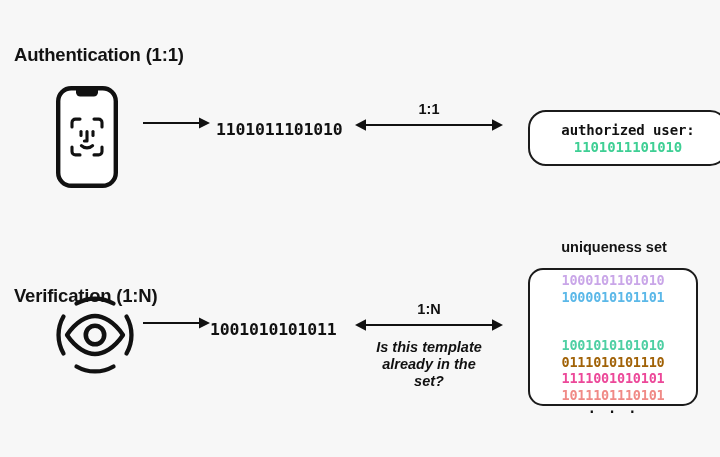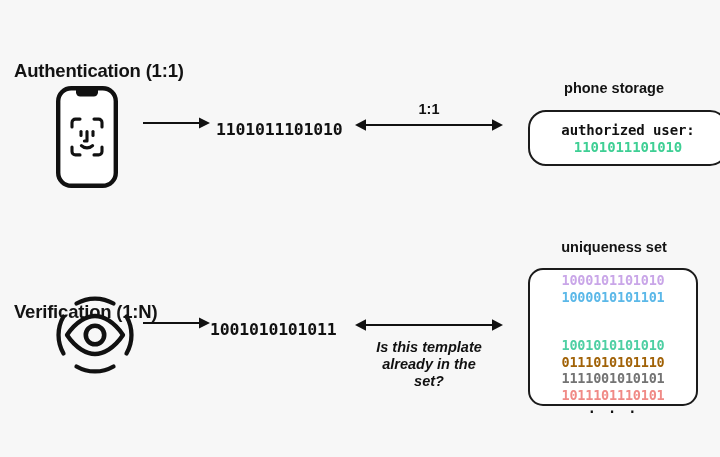--- a/index.html
+++ b/index.html
@@ -21,21 +21,20 @@
   }
 
   
   .section-title {
     position: absolute;
     font-size: 18.5px;
     font-weight: bold;
     letter-spacing: -0.2px;
     color: #131313;
     white-space: nowrap;
-    margin-top: 16px;
   }
   #title-auth { left: 14px; top: 44px; }
   #title-ver  { left: 14px; top: 285px; }
 
   
   .icon-box {
     position: absolute;
   }
   #phone-icon { left: 56px; top: 86px; }
   #eye-icon   { left: 48px; top: 288px; }
@@ -189,21 +188,20 @@
 
   <div class="arrow-wrap" id="arrow-auth-bi">
     <svg width="148" height="14" viewBox="0 0 148 14">
       <line x1="10" y1="7" x2="138" y2="7" stroke="#111111" stroke-width="2.2"></line>
       <polygon points="11,1.2 0,7 11,12.8" fill="#111111"></polygon>
       <polygon points="137,1.2 148,7 137,12.8" fill="#111111"></polygon>
     </svg>
   </div>
 
 
-  <div class="store-caption" id="caption-phone">phone storage</div>
 
   <div class="store-box" id="box-phone">
     <div class="mono-line" id="store-label">authorized user:</div>
     <div class="mono-line" id="store-value" style="color: rgb(62, 207, 148);">1101011101010</div>
   </div>
 
   <div class="section-title" id="title-ver">Verification (1:N)</div>
 
   <div class="icon-box" id="eye-icon">
     <svg width="94" height="94" viewBox="0 0 94 94">
@@ -221,20 +219,21 @@
 
   <div class="arrow-wrap" id="arrow-ver-in">
     <svg width="68" height="14" viewBox="0 0 68 14">
       <line x1="0" y1="7" x2="56" y2="7" stroke="#111111" stroke-width="2.2"></line>
       <polygon points="56,1.4 67,7 56,12.6" fill="#111111"></polygon>
     </svg>
   </div>
 
   <div class="template-binary" id="binary-ver">1001010101011</div>
 
+  <div class="relation-label" id="label-ratio-ver">1:N</div>
 
   <div class="arrow-wrap" id="arrow-ver-bi">
     <svg width="148" height="14" viewBox="0 0 148 14">
       <line x1="10" y1="7" x2="138" y2="7" stroke="#111111" stroke-width="2.2"></line>
       <polygon points="11,1.2 0,7 11,12.8" fill="#111111"></polygon>
       <polygon points="137,1.2 148,7 137,12.8" fill="#111111"></polygon>
     </svg>
   </div>
 
   <div class="relation-question" id="question-ver">
@@ -243,18 +242,18 @@
     <span>set?</span>
   </div>
 
   <div class="store-caption" id="caption-set">uniqueness set</div>
 
   <div class="store-box" id="box-set">
     <div class="set-line" style="color: rgb(201, 166, 232);">1000101101010</div>
     <div class="set-line" style="color: rgb(91, 184, 232);">1000010101101</div>
     <div class="set-line" style="color: rgb(78, 207, 163); margin-top: 32px;">1001010101010</div>
     <div class="set-line" style="color: #a16207;">0111010101110</div>
-    <div class="set-line" style="color: #737373;">1111001010101</div>
+    <div class="set-line" style="color: #ec4899;">1111001010101</div>
     <div class="set-line" style="color: rgb(240, 138, 134);">1011101110101</div>
     <div id="set-ellipsis">· · ·</div>
   </div>
 
 </div>
 
 </body></html>

